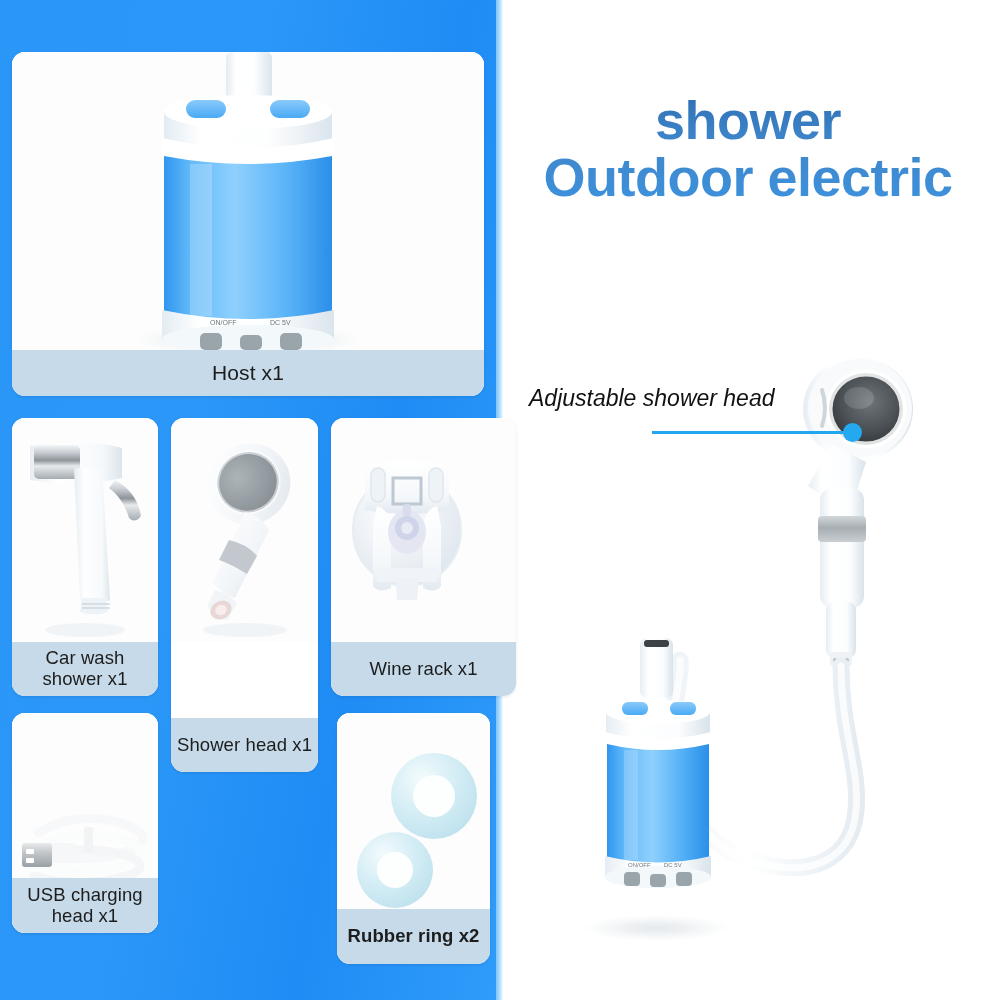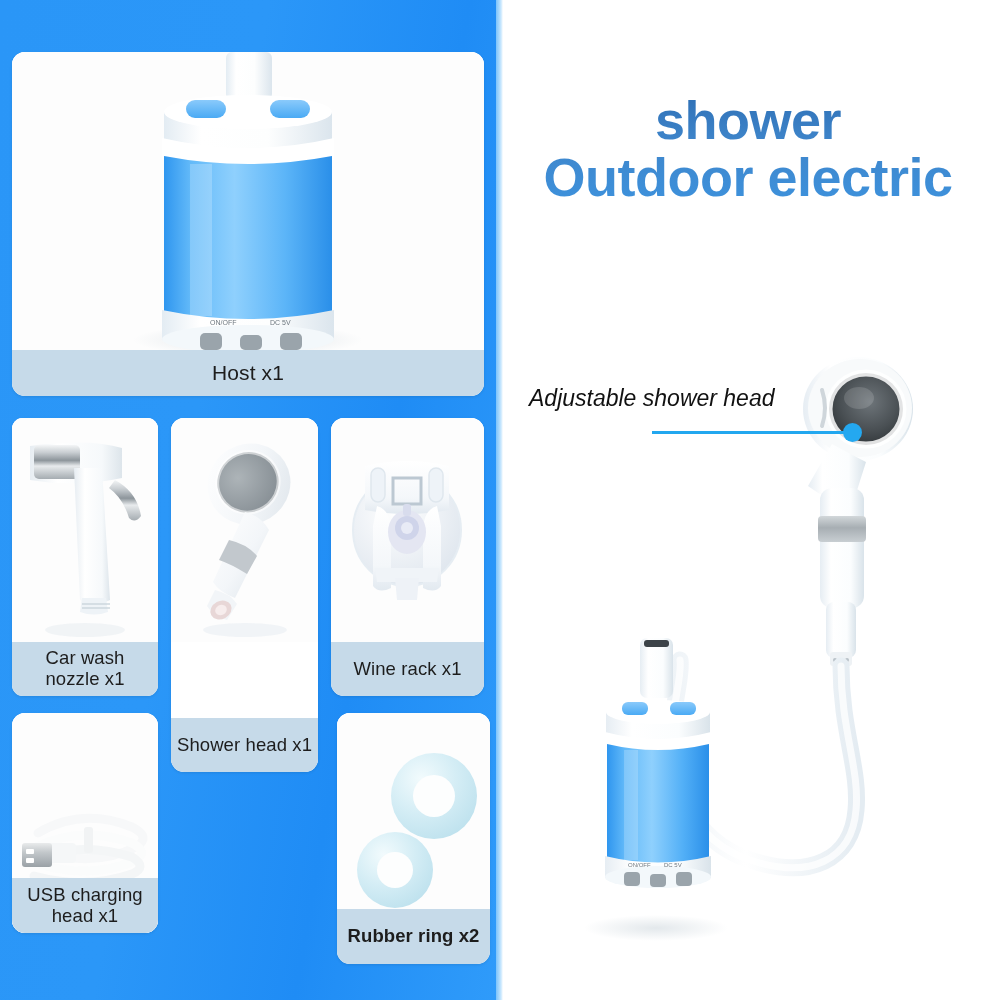--- a/index.html
+++ b/index.html
@@ -53,23 +53,23 @@
     justify-content: center;
     text-align: center;
     line-height: 1.12;
     letter-spacing: .1px;
   }
 
   #cell-host { left: 12px; top: 28px; width: 472px; height: 344px; }
   #cell-host .cell-photo  { height: 298px; }
   #cell-host .cell-label  { height: 46px; font-size: 21px; }
 
-  #cell-nozzle { left: 12px;  top: 394px; width: 146px; height: 278px; border-radius: 11px; }
+  #cell-nozzle { left: 12px;  top: 394px; width: 146px; height: 278px; }
   #cell-shower { left: 171px; top: 394px; width: 147px; height: 354px; text-decoration: underline; }
-  #cell-rack   { left: 331px; top: 394px; width: 153px; height: 278px; }
+  #cell-rack   { left: 331px; top: 394px; width: 153px; height: 278px; padding-left: 32px; }
   #cell-nozzle .cell-photo, #cell-shower .cell-photo, #cell-rack .cell-photo { height: 224px; }
   #cell-nozzle .cell-label, #cell-shower .cell-label, #cell-rack .cell-label { height: 54px; font-size: 18.5px; }
 
   #cell-usb  { left: 12px;  top: 689px; width: 146px; height: 220px; }
   #cell-pvc  { left: 171px; top: 689px; width: 147px; height: 283px; }
   #cell-ring { left: 337px; top: 689px; width: 153px; height: 251px; font-weight: bold; }
   #cell-usb .cell-photo, #cell-pvc .cell-photo, #cell-ring .cell-photo { height: 228px; }
   #cell-usb .cell-label, #cell-pvc .cell-label, #cell-ring .cell-label { height: 55px; font-size: 18.5px; }
 
   
@@ -209,21 +209,21 @@
         <path d="M70 180 l24 0 l2 14 q-14 5 -28 0 z" fill="#eef3f7"></path>
         <path d="M70 186 h28 M70 190 h28" stroke="#cdd7de" stroke-width="1.6" fill="none"></path>
 
         <path d="M103 62 q22 12 26 36 q-6 8 -12 2 q-6 -20 -20 -30 z" fill="url(#chromeG)"></path>
         <ellipse cx="73" cy="212" rx="40" ry="7" fill="#e9eef2" opacity="0.6"></ellipse>
       </svg>
     </div>
     <div class="cell-label">
       <span>
         <span>Car wash</span><br>
-        <span>nozzle x1</span>
+        <span>shower x1</span>
       </span>
     </div>
   </div>
 
   <div class="cell" id="cell-shower">
     <div class="cell-photo">
       <svg viewBox="0 0 147 224" width="147" height="224">
         <defs>
           <linearGradient id="shG" x1="0" y1="0" x2="1" y2="1">
             <stop offset="0%" stop-color="#ffffff"></stop>

